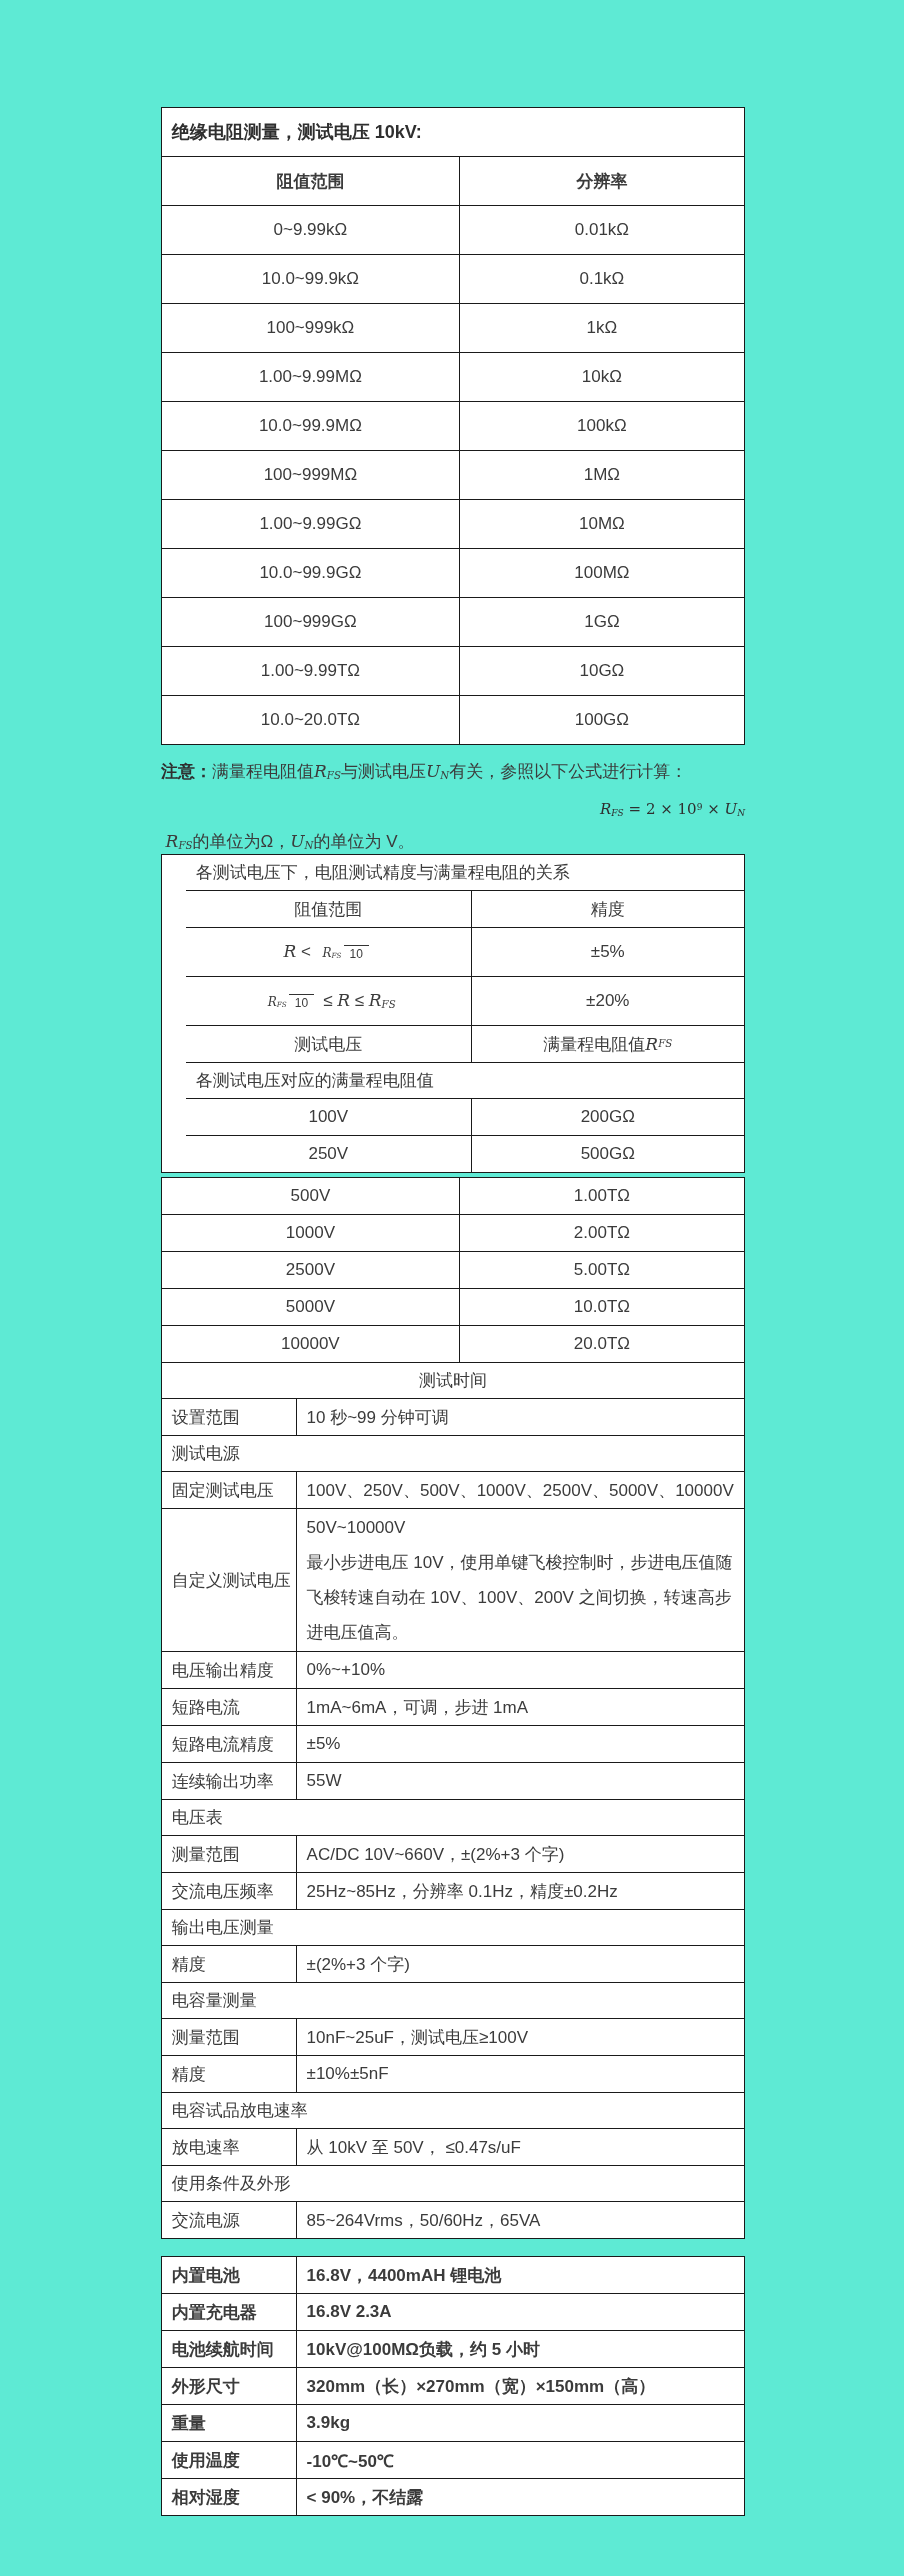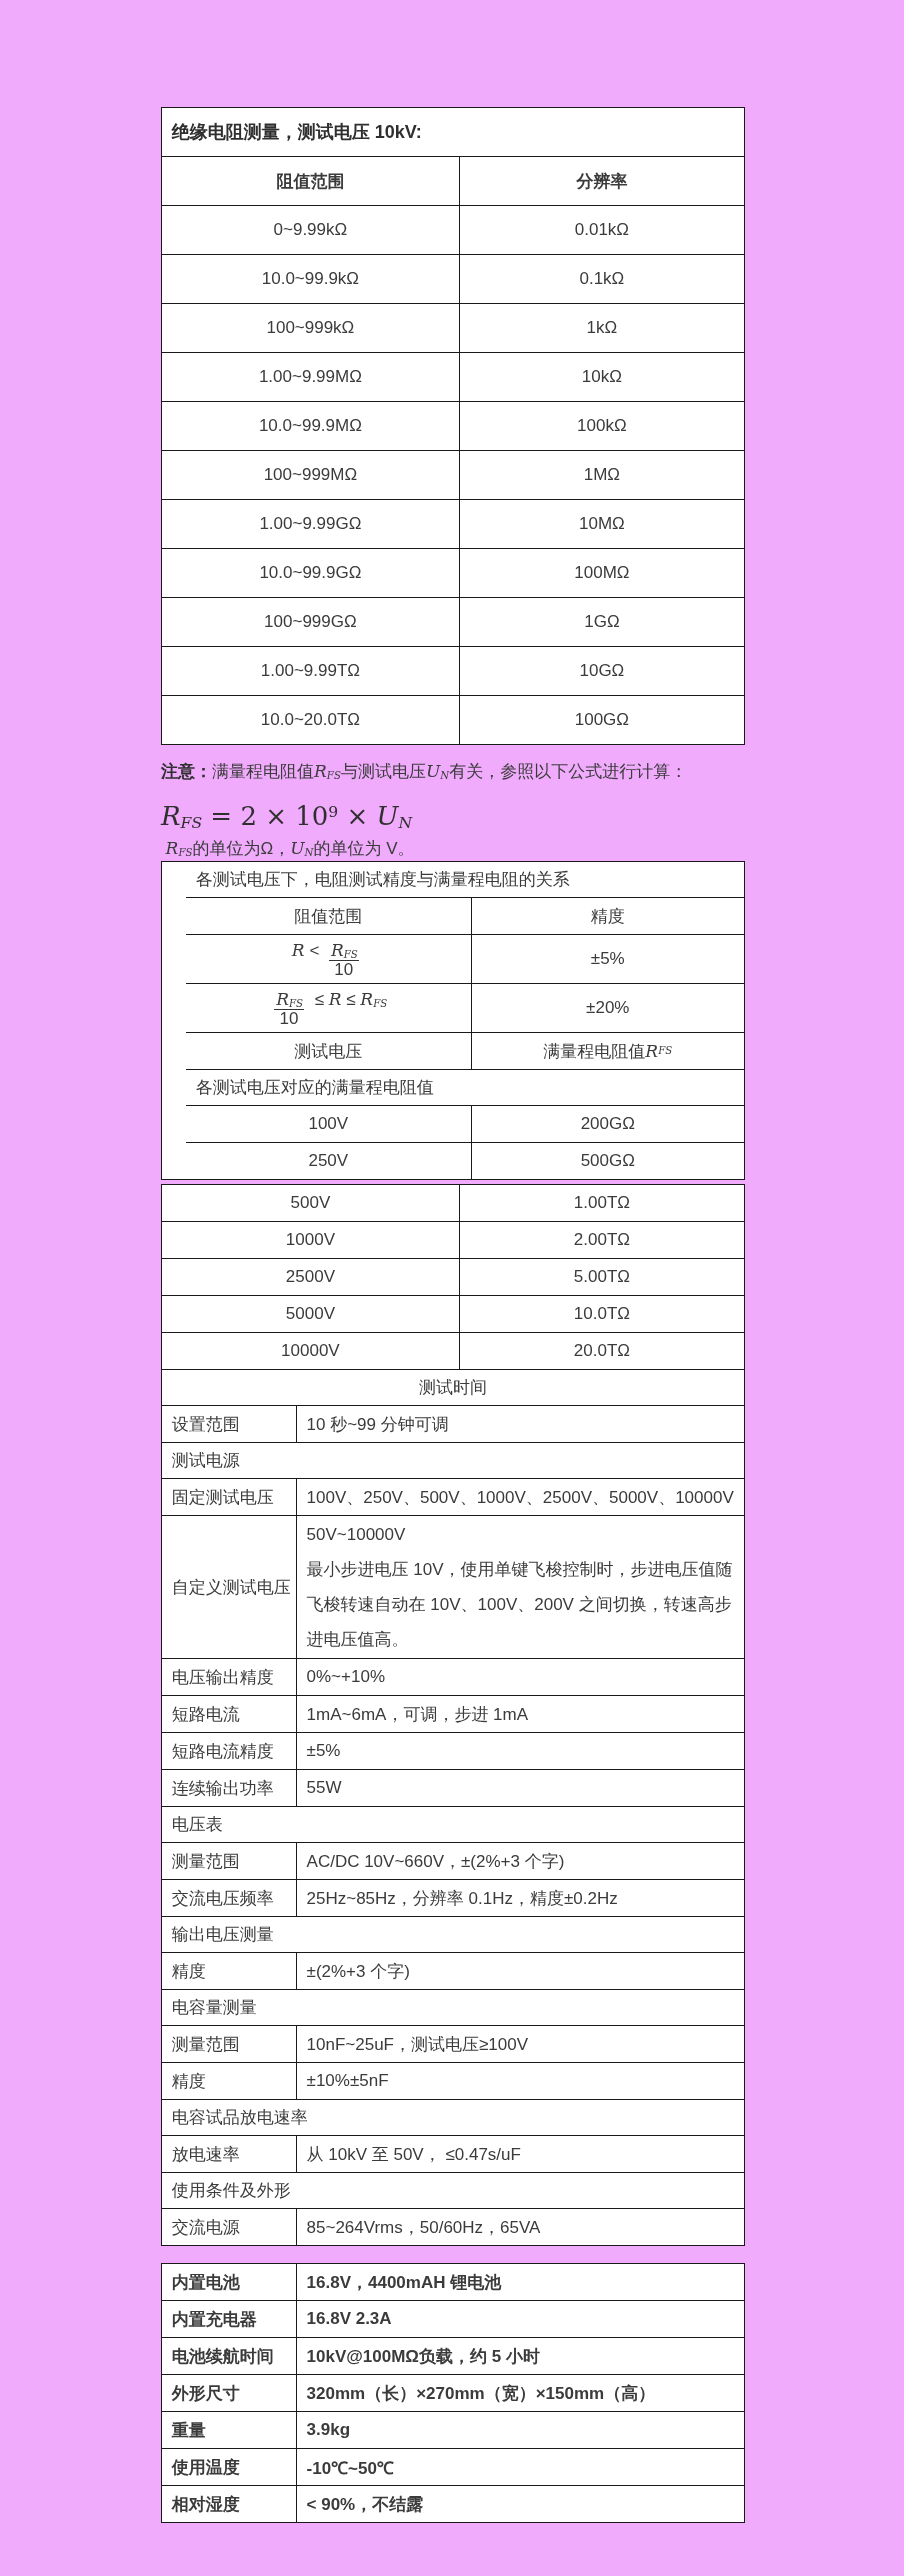--- a/index.html
+++ b/index.html
@@ -1,16 +1,16 @@
 <!DOCTYPE html>
 <html style="font-size:9px"><head>
 <meta charset="utf-8">
 <style>
   html,body{margin:0;padding:0;background:#ffffff;}
-  .page{position:relative;width:905px;height:2576px;background:#f0abfc;overflow:hidden;
+  .page{position:relative;width:905px;height:2576px;background:#5eead4;overflow:hidden;
         font-family:"Liberation Sans",sans-serif;color:#3b3b3b;}
   .content{position:absolute;left:161px;top:107px;width:584px;}
 
   .spec-table{border:1.1px solid #1a1a1a;background:#ffffff;}
   .row{display:flex;border-top:1.1px solid #1a1a1a;align-items:stretch;}
   .row:first-child{border-top:none;}
   .cell{display:flex;align-items:center;box-sizing:border-box;font-size:17px;}
   .c-left{width:51%;}
   .c-right{width:49%;border-left:1.1px solid #1a1a1a;}
   .split-narrow .c-left{width:23%;}
@@ -30,34 +30,34 @@
   .t3 .r-data{height:36px;}
   .t3 .r-section{height:35px;}
   .t3 .r-label{height:36px;}
   .t3 .r-label-tall{height:142px;}
   .t4 .r-label{height:36px;}
 
   .r-title .c-merged{font-weight:bold;font-size:18px;color:#2f2f2f;}
 
   .note{margin:13.7px 0 0 0;font-size:17px;line-height:25px;}
   .note b{font-weight:bold;color:#2f2f2f;}
-  .formula{margin-top:16px;height:32px;line-height:32px;text-align:left;
-           font-size:26px;font-family:"DejaVu Serif",serif;color:#2f2f2f;}
+  .formula{margin-top:9px;height:32px;line-height:32px;text-align:right;
+           font-size:15px;font-family:"DejaVu Serif",serif;color:#2f2f2f;}
   .units{margin:4.6px 0 0 4.6px;font-size:17px;line-height:25px;}
 
   .gap-t3{margin-top:4px;}
   .gap-t4{margin-top:17px;font-weight:bold;}
   .mt-t2{margin-top:0px;padding-left:24px;}
 
   .mv{font-family:"DejaVu Serif",serif;font-style:italic;}
   sub{font-family:"DejaVu Serif",serif;font-style:italic;font-size:0.60em;vertical-align:-0.18em;line-height:0;}
   sup{font-size:0.60em;vertical-align:0.50em;line-height:0;}
 
-  .frac{display:inline-flex;flex-direction:column;align-items:flex-start;margin:0 4.6px;
-        font-size:17px;line-height:17px;}
+  .frac{display:inline-flex;flex-direction:row;align-items:flex-end;margin:0 4.6px;
+        font-size:12px;line-height:17px;}
   .frac .den{border-top:1.1px solid #333333;padding:0 5.7px;}
   .frac .num{padding:0 2.3px 1.1px 2.3px;}
   .mathcell{font-size:17px;}
 
   .para{margin:0;}
   .vtall{line-height:35px;}
 </style>
 </head>
 <body>
 

